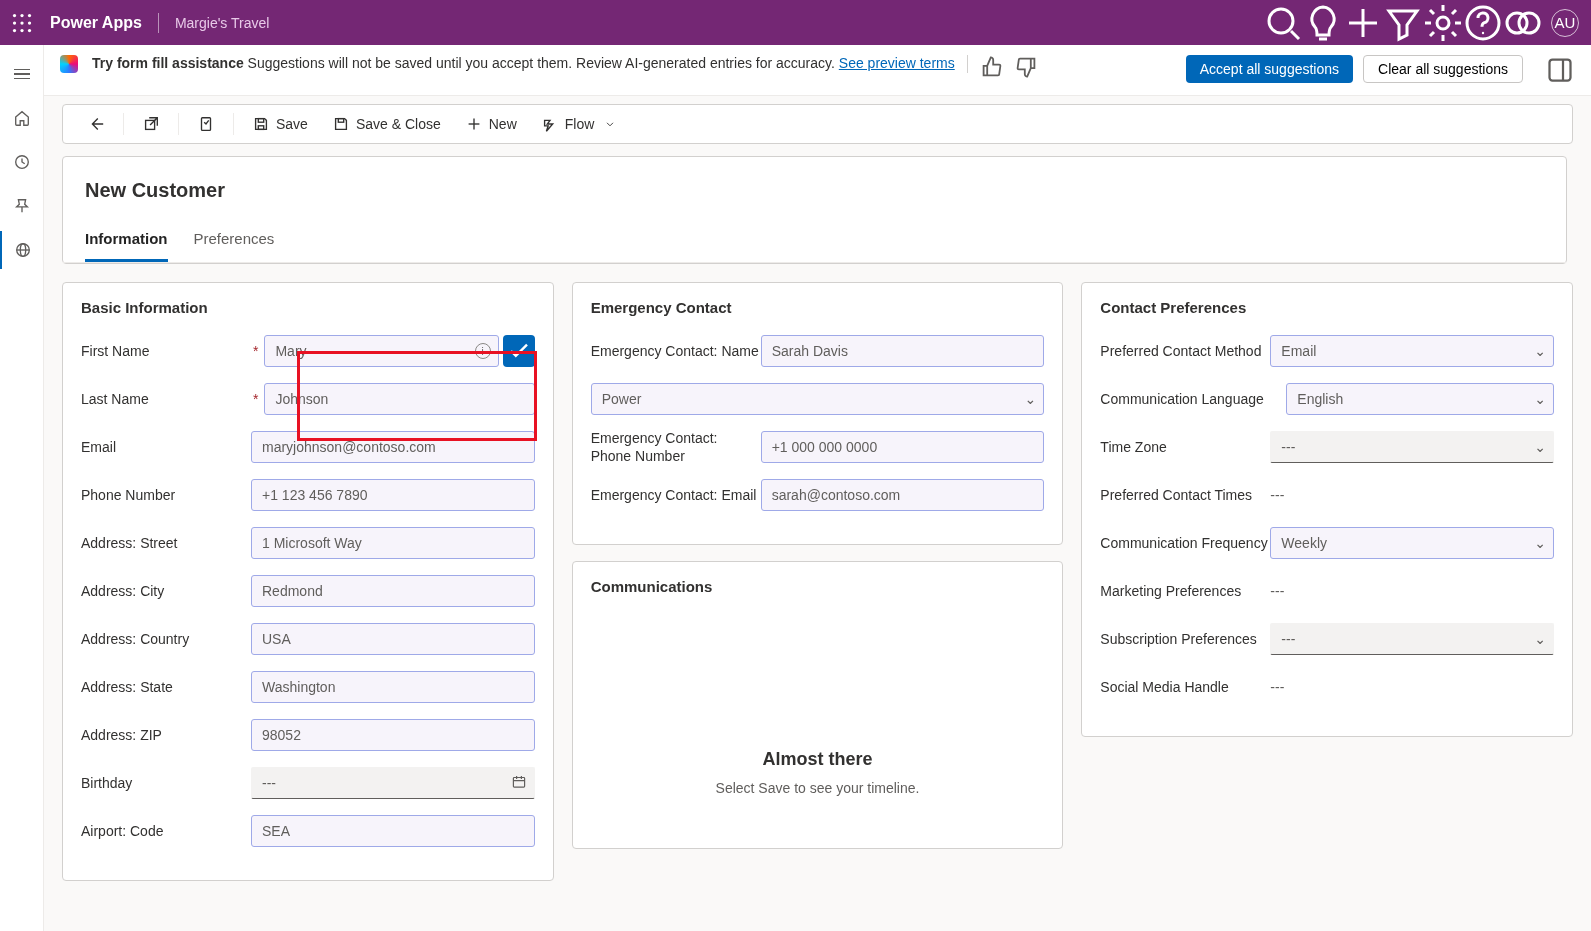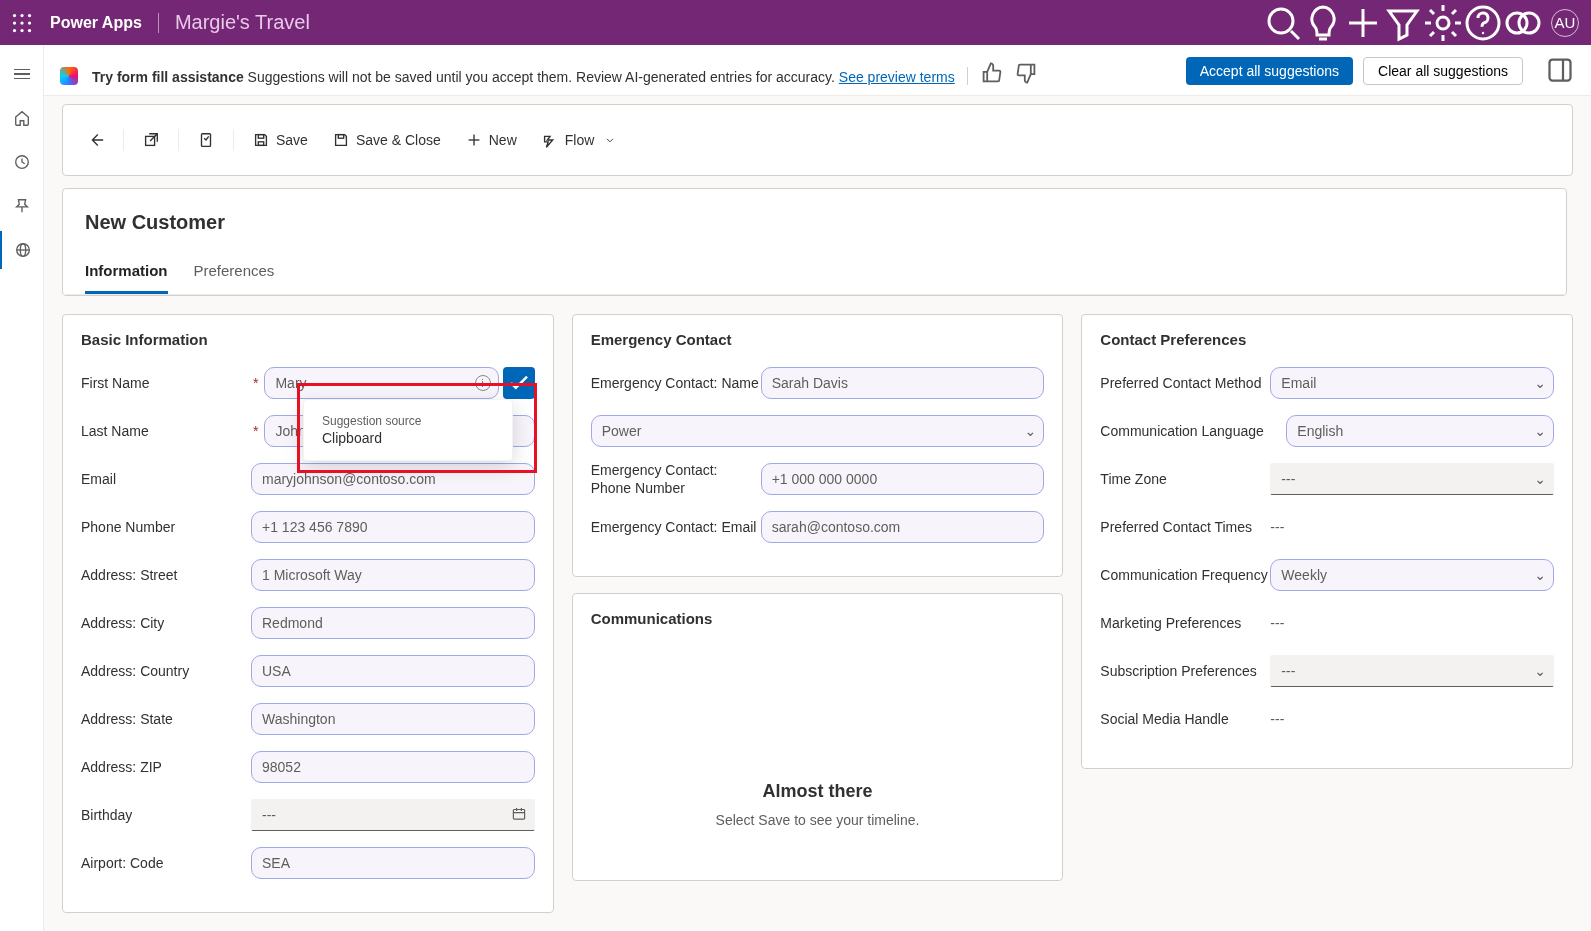--- a/index.html
+++ b/index.html
@@ -3,46 +3,46 @@
 <meta charset="utf-8">
 <style>
 * { box-sizing: border-box; margin: 0; padding: 0; font-family: "Segoe UI", Tahoma, Geneva, Verdana, sans-serif; }
 body { background: #faf9f8; font-size: 14px; color: #323130; overflow: hidden; }
 
 
 .top-header { background: #742774; height: 45px; display: flex; align-items: center; padding: 0 12px; color: #fff; }
 .top-header .waffle { width: 20px; height: 20px; display:flex; align-items:center; justify-content:center; margin-right:18px; cursor:pointer; }
 .top-header .brand { font-size: 16px; font-weight: 600; }
 .top-header .divider-v { width:1px; height: 20px; background: rgba(255,255,255,.5); margin: 0 16px; }
-.top-header .env { font-size: 20px; color: #e8c9e8; }
+.top-header .env { font-size: 14px; color: #e8c9e8; }
 .top-header .spacer { flex: 1; }
 .top-header .hicon { width: 40px; height: 45px; display:flex; align-items:center; justify-content:center; cursor:pointer; }
 .top-header .avatar { width:28px; height:28px; border-radius:50%; border:1px solid rgba(255,255,255,.7); font-size:15px; display:flex; align-items:center; justify-content:center; margin-left:8px; cursor:pointer;}
 
 .app-body { display:flex; height: calc(100vh - 45px); }
 
 .left-rail { width: 44px; background:#fff; border-right:1px solid #edebe9; display:flex; flex-direction:column; align-items:center; padding-top:10px; gap:6px;}
 .left-rail .rail-btn { width:44px; height:38px; display:flex; align-items:center; justify-content:center; cursor:pointer; color:#605e5c; }
 .left-rail .rail-btn svg { width:18px; height:18px; }
 .left-rail .hamburger-lines { display:flex; flex-direction:column; gap:3px; }
 .left-rail .hamburger-lines span { width:16px; height:1.5px; background:#605e5c; }
 
 .main { flex:1; display:flex; flex-direction:column; overflow:hidden; }
 
-.ai-bar { display:flex; align-items:flex-end; gap:10px; padding: 10px 16px; border-bottom:1px solid #edebe9; background:#fff; }
+.ai-bar { display:flex; align-items:flex-start; gap:10px; padding: 10px 16px; border-bottom:1px solid #edebe9; background:#fff; }
 .ai-bar .copilot-dot { width:18px; height:18px; border-radius:4px; background: conic-gradient(#ff6a00, #ee0979, #2e7bff, #00d4ff, #ff6a00); margin-right:4px;}
 .ai-bar .msg b { font-weight:600; }
 .ai-bar .msg a { color:#0067b8; text-decoration:underline; }
 .ai-bar .thumb { width:24px; height:24px; display:flex; align-items:center; justify-content:center; cursor:pointer; color:#605e5c;}
 .ai-bar .sep-small { width:1px; height:18px; background:#d2d0ce; margin:0 2px;}
 .ai-bar .btn-primary { background:#0067b8; color:#fff; border:none; padding:6px 14px; border-radius:4px; font-size:14px; cursor:pointer; margin-left:auto;}
 .ai-bar .btn-secondary { background:#fff; border:1px solid #c8c6c4; padding:5px 14px; border-radius:4px; cursor:pointer; font-size:14px;}
 .ai-bar .cp-btn { width:30px; height:30px; margin-left:12px; display:flex; align-items:center; justify-content:center; cursor:pointer; color:#605e5c;}
 
-.cmd-bar { display:flex; align-items:center; gap:4px; padding: 22px 14px; background:#fff; border:1px solid #d2d0ce; margin:8px 18px 0 18px; border-radius:4px;}
+.cmd-bar { display:flex; align-items:center; gap:4px; padding: 6px 14px; background:#fff; border:1px solid #d2d0ce; margin:8px 18px 0 18px; border-radius:4px;}
 .cmd-bar .cmd-btn { display:flex; align-items:center; gap:6px; padding:4px 10px; cursor:pointer; color:#323130; font-size:14px; border-radius:2px;}
 .cmd-bar .cmd-sep { width:1px; height:22px; background:#edebe9; margin:0 4px;}
 .cmd-bar svg { width:18px; height:18px; }
 
 .form-scroll { flex:1; overflow-y:auto; margin:12px 6px 0 18px; padding-right:12px;}
 
 .page-title { font-size: 20px; font-weight:600; padding: 22px 22px 6px 22px; }
 
 .tab-row { display:flex; gap:26px; padding: 22px 22px 0 22px; border-bottom:1px solid #edebe9;}
 .tab { padding-bottom:12px; font-size:15px; color:#605e5c; cursor:pointer;}
@@ -54,21 +54,21 @@
 .col { flex:1; display:flex; flex-direction:column; gap:16px;}
 
 .section { background:#fff; border:1px solid #d2d0ce; border-radius:4px; padding:16px 18px 22px 18px;}
 .section h3 { font-size:15px; font-weight:600; margin-bottom:14px;}
 
 .field { display:flex; align-items:center; min-height:42px; margin-bottom:6px;}
 .field .label { width:170px; font-size:14px; color:#323130; flex-shrink:0; display:flex; align-items:flex-start;}
 .field .req { color:#a4262c; margin-left:2px; margin-right:6px;}
 .field .control { flex:1; position:relative;}
 
-.input-sugg { background:#f7f4fb; border:1px solid #9fa9e8; border-radius:10px; padding:7px 10px; font-size:14px; color:#605e5c; width:100%; cursor:text;}
+.input-sugg { background:#f7f4fb; border:1px solid #9fa9e8; border-radius:3px; padding:7px 10px; font-size:14px; color:#605e5c; width:100%; cursor:text;}
 .input-plain { background:#f3f2f1; border:1px solid #f3f2f1; border-bottom:1px solid #605e5c; border-radius:2px; padding:7px 10px; font-size:14px; color:#605e5c; width:100%; cursor:text;}
 .static-val { color:#605e5c; font-size:14px;}
 .select-chev { position:absolute; right:8px; top:50%; transform:translateY(-50%); color:#605e5c; pointer-events:none;}
 .field .confirm-btn { width:32px; height:32px; background:#0067b8; border-radius:4px; display:flex; align-items:center; justify-content:center; color:#fff; cursor:pointer; flex-shrink:0; margin-left:4px;}
 .info-i { position:absolute; right:8px; top:50%; transform:translateY(-50%); width:16px; height:16px; border-radius:50%; border:1px solid #8a8886; color:#605e5c; font-size:10px; display:flex; align-items:center; justify-content:center;}
 .cal-icon { position:absolute; right:8px; top:50%; transform:translateY(-50%); color:#605e5c;}
 
 .tooltip-box { position:absolute; background:#fff; border:1px solid #f3f2f1; box-shadow:0 6px 20px rgba(0,0,0,.15); padding:14px 18px; border-radius:4px; z-index:50;}
 .tooltip-box .ts-label { font-size:12px; color:#605e5c; margin-bottom:2px;}
 .tooltip-box .ts-val { font-size:14px; color:#323130;}
@@ -383,24 +383,20 @@
 
             <div class="field">
               <div class="label">
                   <span>Airport: Code</span>
                 </div>
               <div class="control">
                   <div class="input-sugg">SEA</div>
                 </div>
             </div>
 
-            <div class="tooltip-box" style="left:240px; top:84px; width:210px;">
-              <div class="ts-label">Suggestion source</div>
-              <div class="ts-val">Clipboard</div>
-            </div>
             <div class="highlight-box" style="left:234px; top:68px; width:240px; height:90px;"></div>
           </div>
         </div>
 
         <div class="col">
           <div class="section">
             <h3>Emergency Contact</h3>
             <div class="field">
               <div class="label">Emergency Contact: Name</div>
               <div class="control">

